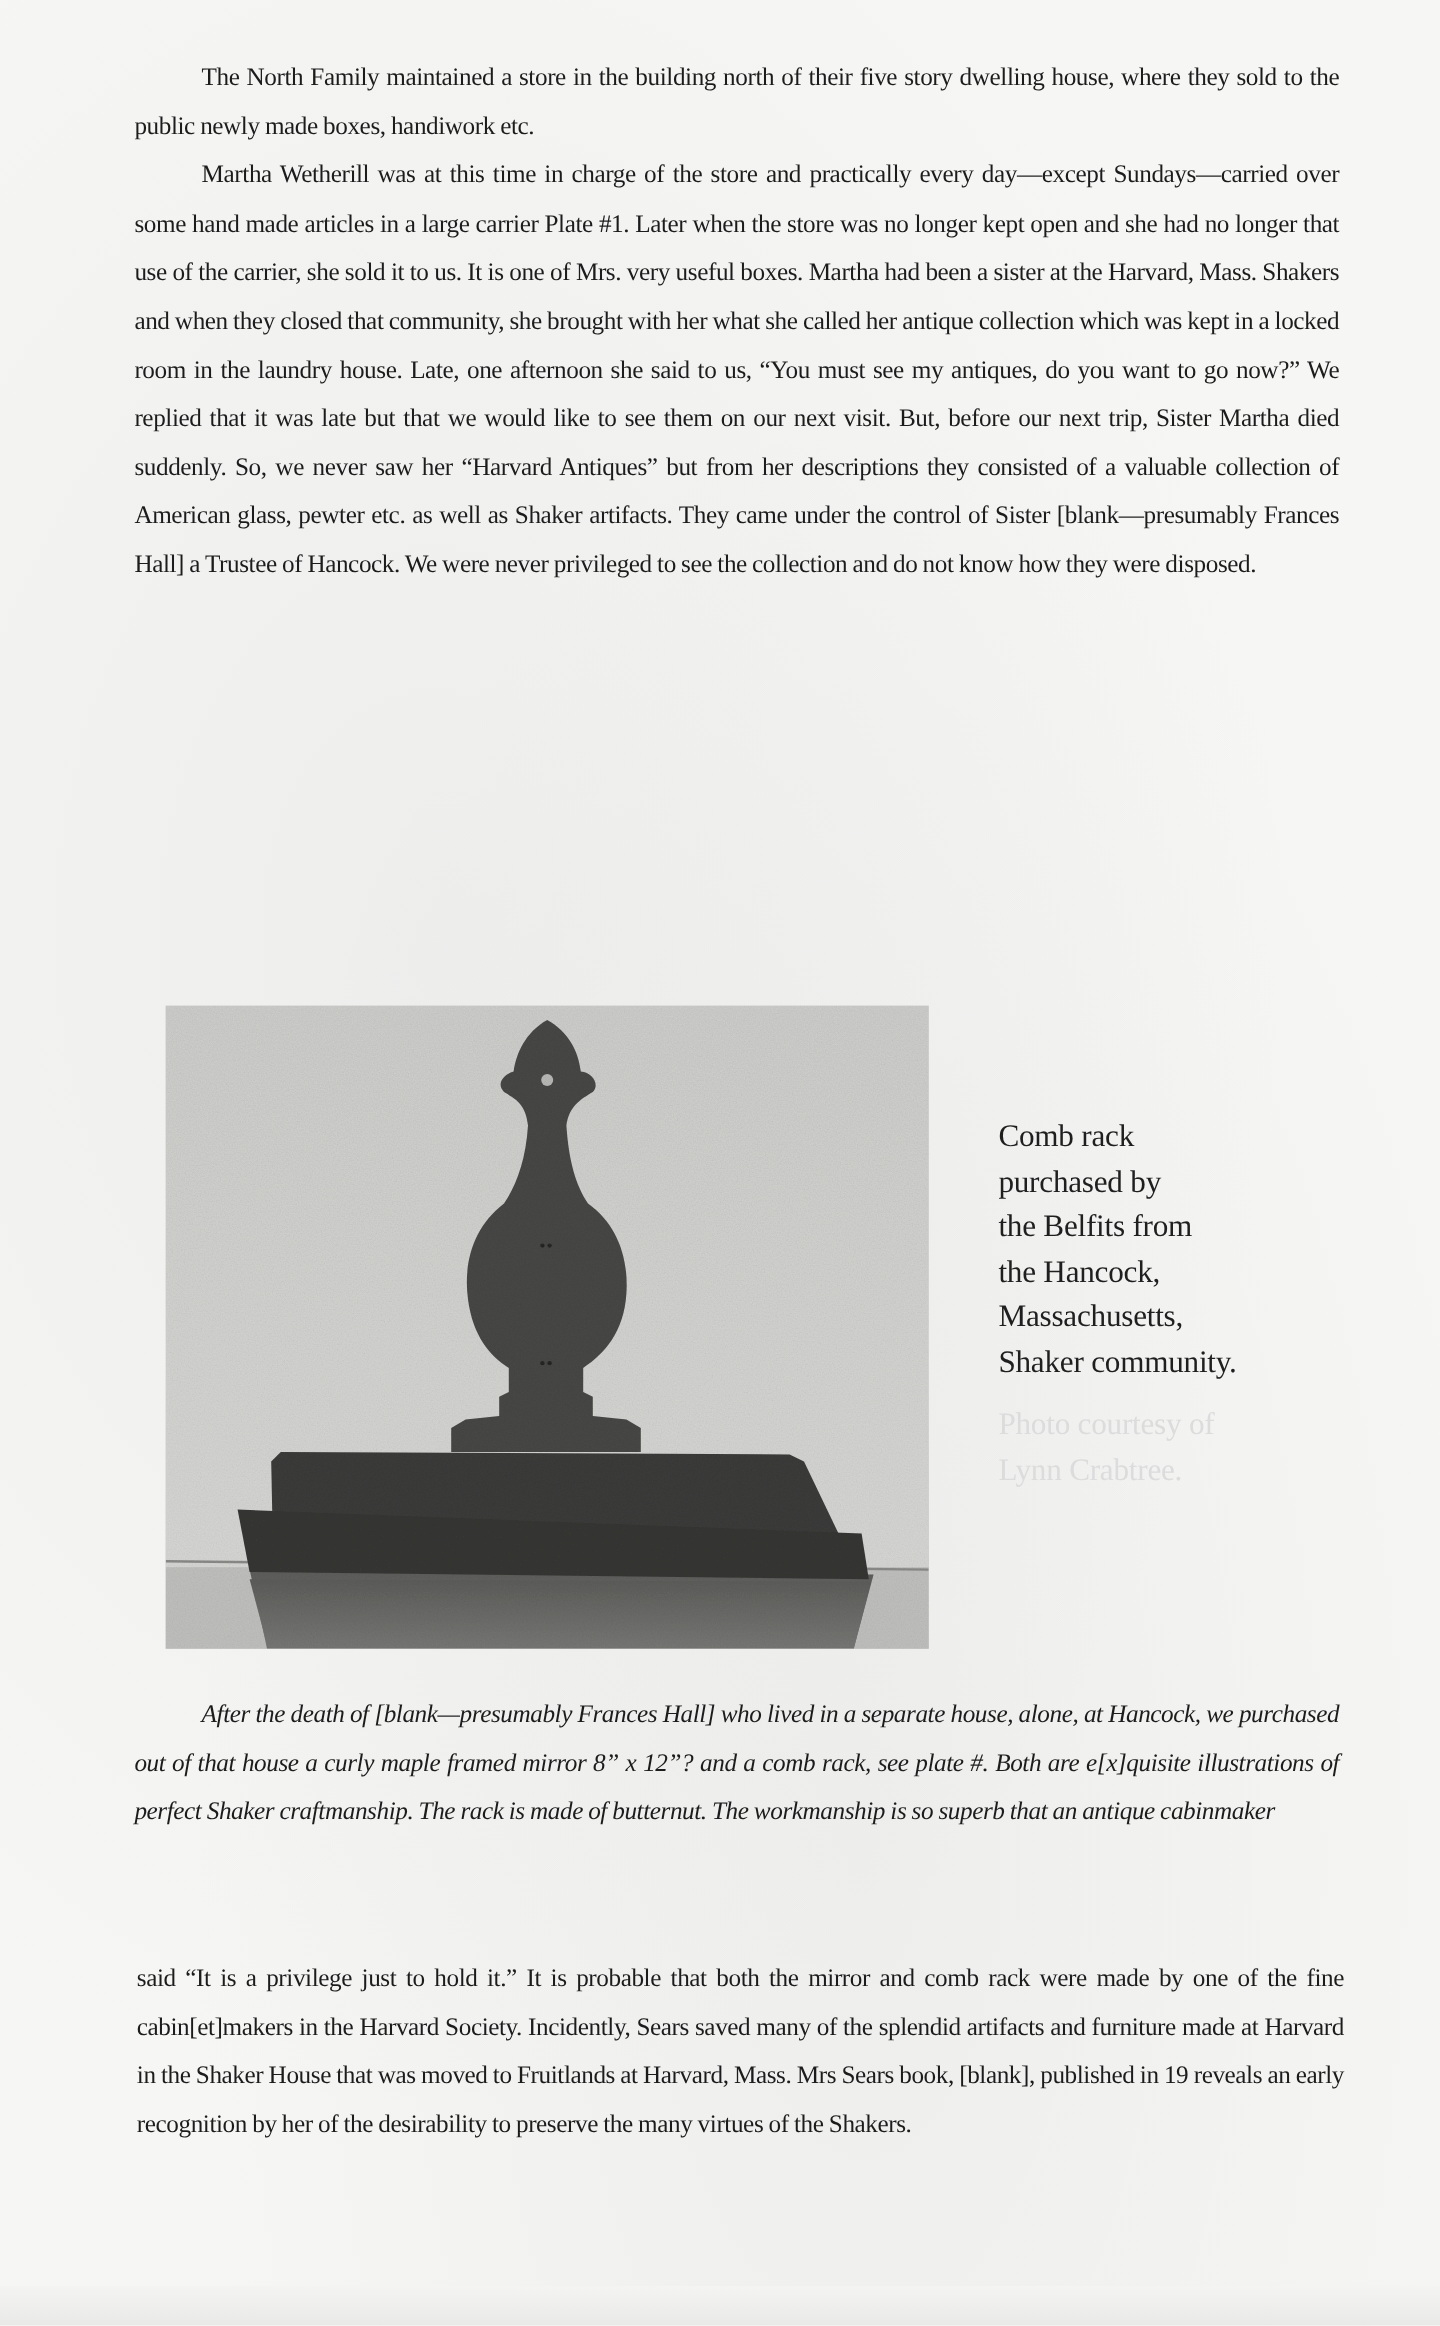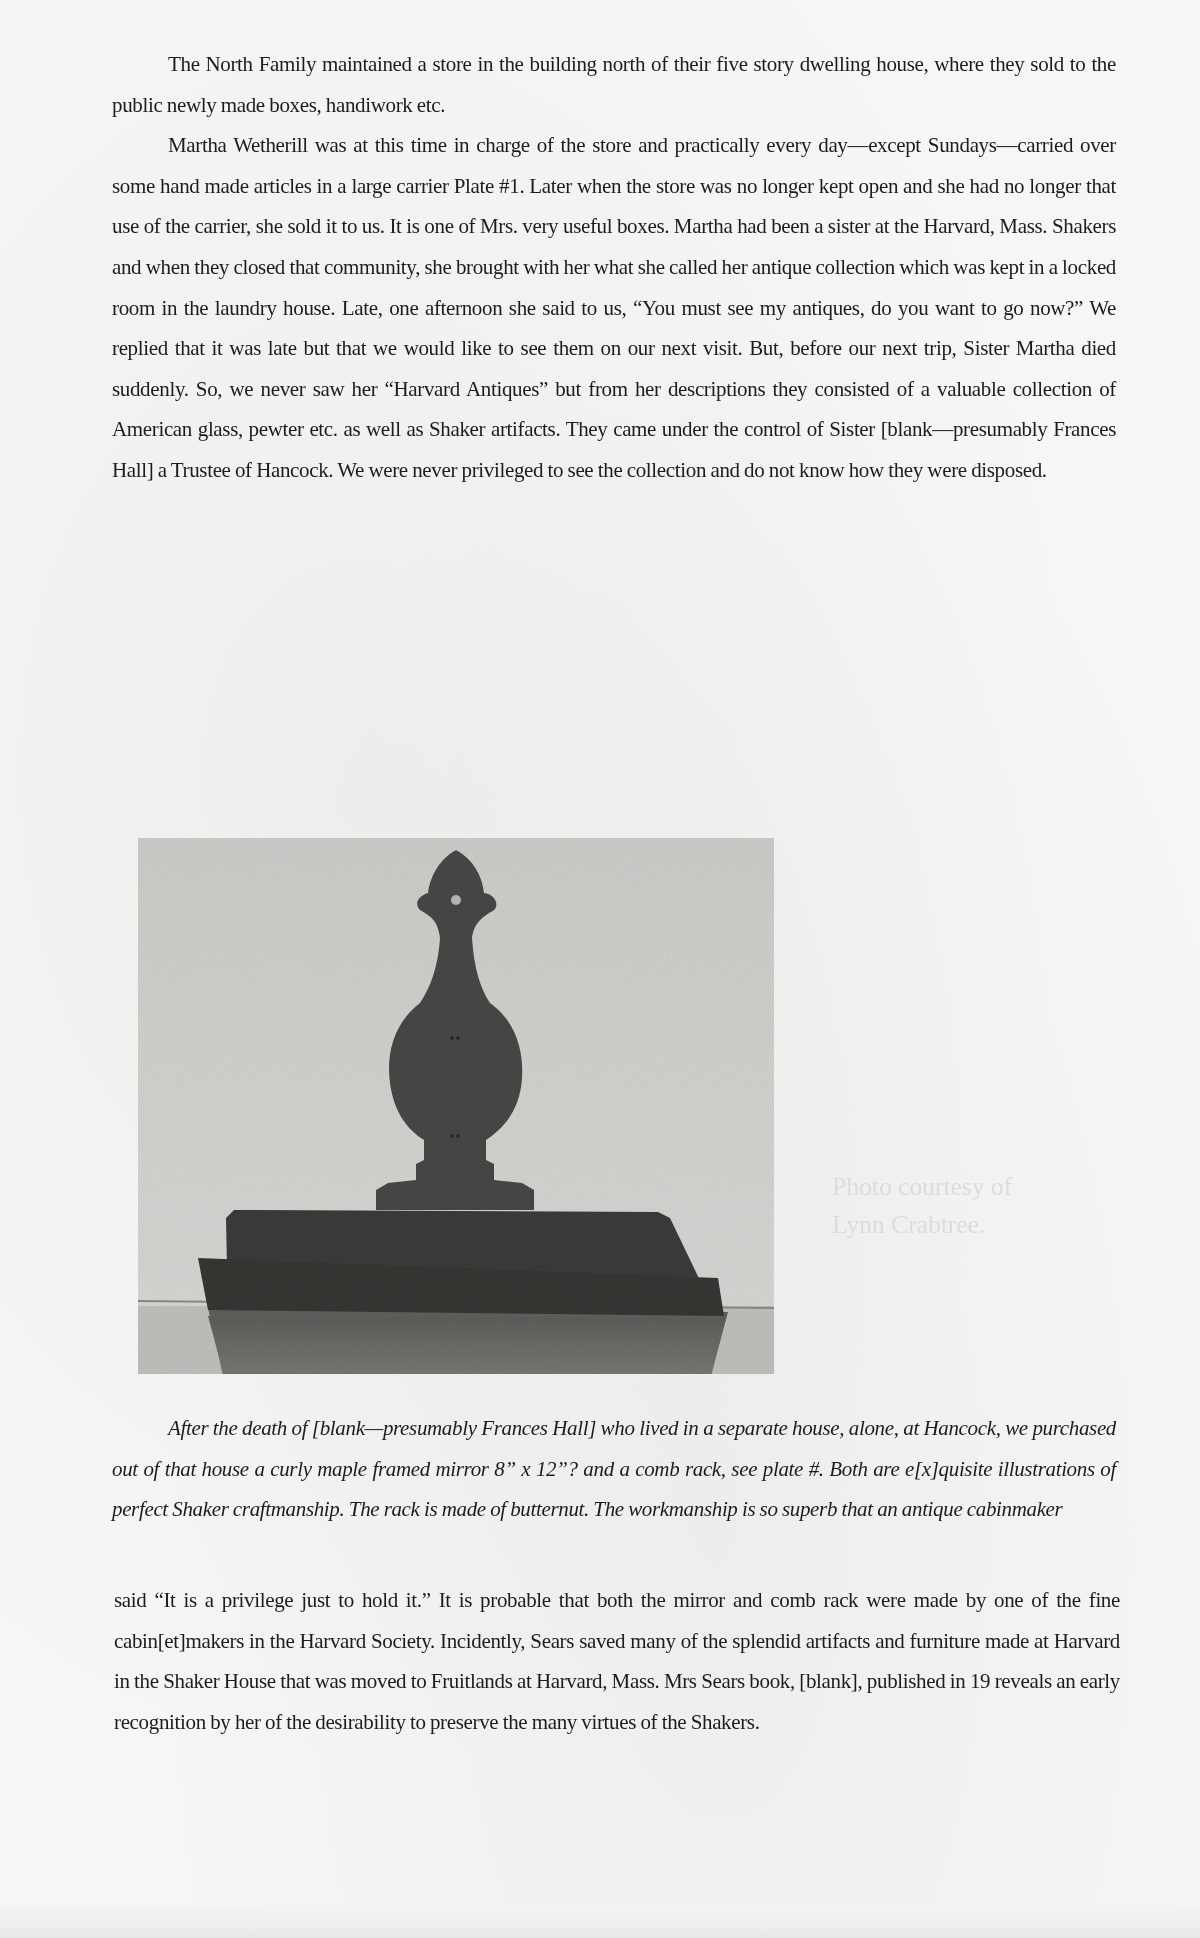--- a/index.html
+++ b/index.html
@@ -34,21 +34,21 @@
       line-height: 40.6px;
       text-align: justify;
       letter-spacing: -0.35px;
       word-spacing: -0.5px;
       margin-left: 28px;
     }
     .text-block p { margin: 0; }
     .indent { text-indent: 56px; }
     #block-top { top: 44px; }
     #block-mid { top: 1408px; font-style: italic; }
-    #block-bottom { top: 1580px; left: 86px; width: 1006px; }
+    #block-bottom { top: 1628px; left: 86px; width: 1006px; }
 
     .figure {
       position: absolute;
       left: 138px; top: 838px;
       width: 636px; height: 536px;
       background: linear-gradient(180deg, #c8c8c6 0%, #cfcfcd 55%, #bdbdbb 100%);
       overflow: hidden;
       filter: contrast(1.05);
     }
     .figure svg { width: 100%; height: 100%; display: block; }
@@ -144,20 +144,28 @@
 
         <path d="M88 380 L 96 372 L 520 374 L 532 380 L 580 480 L 90 478 Z" fill="#3e3e3c"></path>
 
         <path d="M70 470 L 590 474 L 560 586 L 96 588 Z" fill="url(#front)"></path>
         <path d="M60 420 L 580 440 L 586 478 L 70 472 Z" fill="#3a3a38"></path>
         <path d="M70 478 L 588 480 L 560 588 L 100 590 Z" fill="url(#front)"></path>
       </g>
     </svg>
   </div>
 
+  <div class="caption">
+    <span class="caption-line">Comb rack</span>
+    <span class="caption-line">purchased by</span>
+    <span class="caption-line">the Belfits from</span>
+    <span class="caption-line">the Hancock,</span>
+    <span class="caption-line">Massachusetts,</span>
+    <span class="caption-line">Shaker community.</span>
+  </div>
 
   <div class="ghost-credit">
     <span class="caption-line">Photo courtesy of</span>
     <span class="caption-line">Lynn Crabtree.</span>
   </div>
 
   <div class="text-block" id="block-mid">
     <p class="indent">After the death of [blank—presumably Frances Hall] who lived in a separate house, alone, at Hancock, we purchased out of that house a curly maple framed mirror 8” x 12”? and a comb rack, see plate #. Both are e[x]quisite illustrations of perfect Shaker craftmanship. The rack is made of butternut. The workmanship is so superb that an antique cabinmaker</p>
   </div>
 

